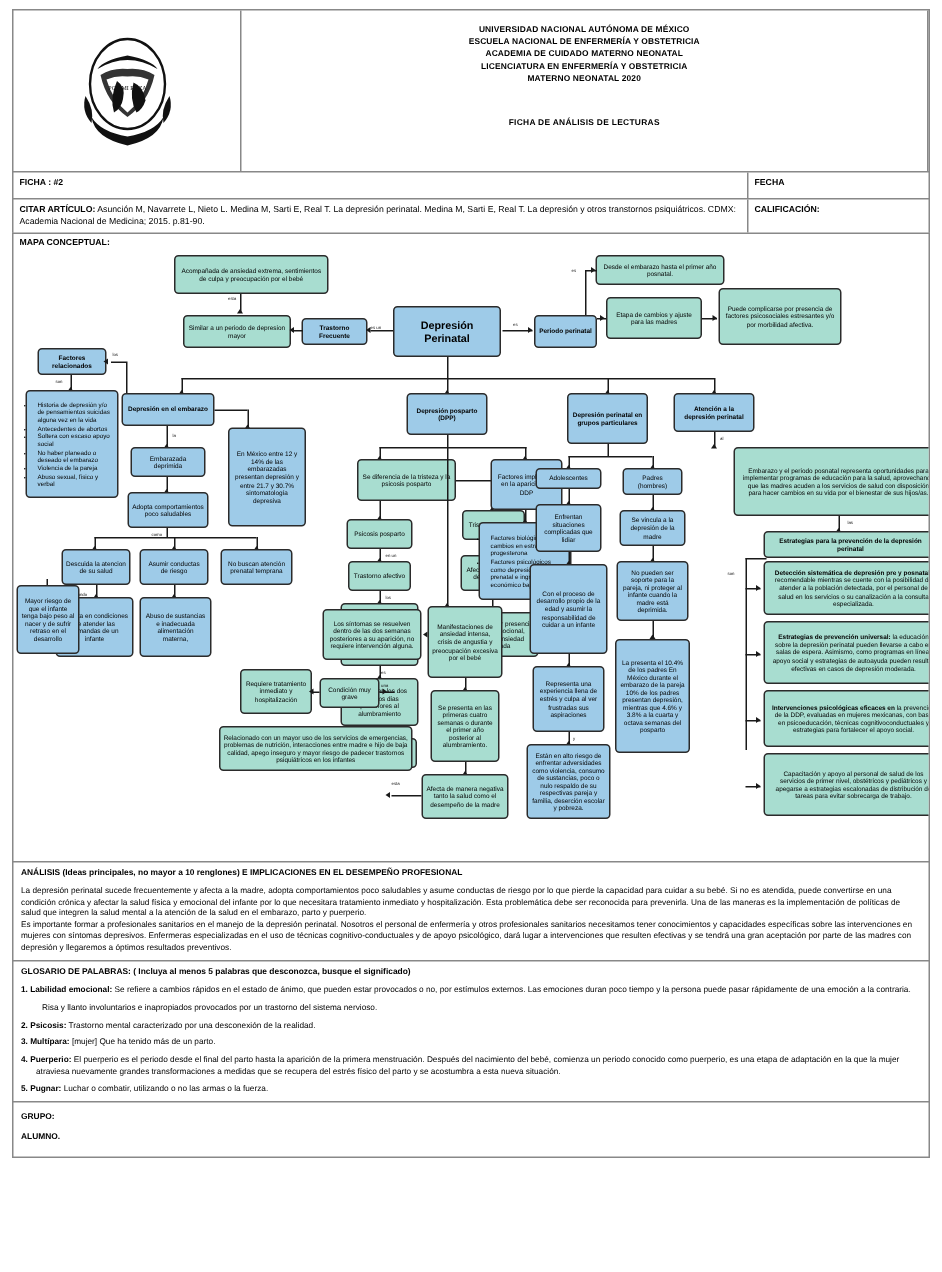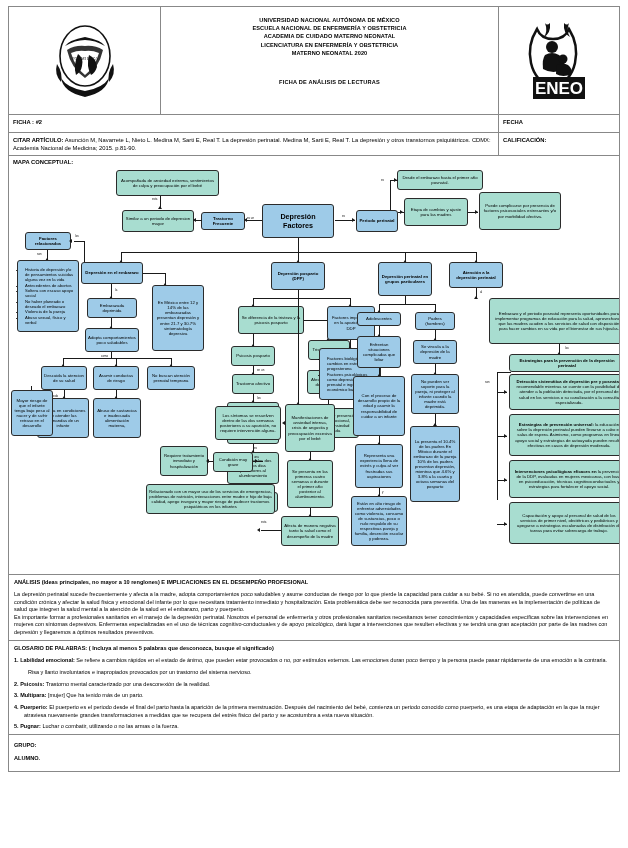--- a/index.html
+++ b/index.html
@@ -87,33 +87,20 @@
     <div class="hdr-cell hdr-mid">
       <div class="uni-lines">
         <div>UNIVERSIDAD NACIONAL AUTÓNOMA DE   MÉXICO</div>
         <div>ESCUELA NACIONAL DE ENFERMERÍA Y   OBSTETRICIA</div>
         <div>ACADEMIA DE CUIDADO MATERNO NEONATAL</div>
         <div>LICENCIATURA EN ENFERMERÍA Y   OBSTETRICIA</div>
         <div>MATERNO NEONATAL 2020</div>
       </div>
       <div class="ficha-title">FICHA DE ANÁLISIS DE LECTURAS</div>
     </div>
-    <div class="hdr-cell hdr-right">
-      <svg class="eneo" viewBox="0 0 76 84">
-        <path d="M16 10 q-10 16 -6 34 q4 18 22 26 q18 -8 22 -26 q4 -18 -6 -34 q-4 10 -16 10 q-12 0 -16 -10Z" fill="none" stroke="#111" stroke-width="2.5"></path>
-        <path d="M24 4 q3 8 -1 14 q7 -4 6 -14 q-3 3 -5 0Z" fill="#111"></path>
-        <path d="M48 4 q-3 8 1 14 q-7 -4 -6 -14 q3 3 5 0Z" fill="#111"></path>
-        <circle cx="31" cy="28" r="6" fill="#111"></circle>
-        <path d="M24 36 q7 -4 14 0 q6 4 6 14 q-12 6 -22 0 q-1 -10 2 -14Z" fill="#111"></path>
-        <circle cx="42" cy="40" r="4.5" fill="#111"></circle>
-        <path d="M36 46 q6 -3 11 0 q4 3 4 9 q-9 4 -16 0 q0 -6 1 -9Z" fill="#111"></path>
-        <rect x="12" y="58" width="52" height="22" fill="#111"></rect>
-        <text x="38" y="75" font-size="17" text-anchor="middle" fill="#fff" font-weight="bold" font-family="Liberation Sans, sans-serif">ENEO</text>
-      </svg>
-    </div>
   </div>
 
   <div class="row row-ficha">
     <div class="cell c-left b">FICHA : #2</div>
     <div class="cell c-right b">FECHA</div>
   </div>
 
   <div class="row row-citar">
     <div class="cell c-left"><span class="b">CITAR ARTÍCULO:</span><span> Asunción M, Navarrete L, Nieto L. Medina M, Sarti E, Real T. La depresión perinatal. Medina M, Sarti E, Real T. La depresión y otros transtornos psiquiátricos. CDMX: Academia Nacional de Medicina; 2015. p.81-90.</span></div>
     <div class="cell c-right b">CALIFICACIÓN:</div>
@@ -128,21 +115,21 @@
     <div class="node green" style="left:107px;top:2px;width:103px;height:26px;">Acompañada de ansiedad extrema, sentimientos de culpa y preocupación por el bebé</div>
     <div class="lbl" style="left:143px;top:29px;">esta</div>
     <div class="ln" style="left:151px;top:28px;width:1px;height:12px;"></div>
     <div class="arw au" style="left:149px;top:38px;"></div>
 
     <div class="node green" style="left:113px;top:42px;width:72px;height:22px;">Similar a un periodo de depresion mayor</div>
     <div class="node blue bold" style="left:192px;top:44px;width:44px;height:18px;">Trastorno Frecuente</div>
     <div class="ln" style="left:186px;top:52px;width:7px;height:1px;"></div>
     <div class="arw al" style="left:184px;top:50px;"></div>
 
-    <div class="node blue big" style="left:253px;top:36px;width:72px;height:34px;">Depresión Factores</div>
+    <div class="node blue big" style="left:253px;top:36px;width:72px;height:34px;">Depresión Perinatal</div>
     <div class="lbl" style="left:238px;top:48px;">es un</div>
     <div class="ln" style="left:238px;top:52px;width:15px;height:1px;"></div>
     <div class="arw al" style="left:235px;top:50px;"></div>
 
     <div class="node blue bold" style="left:347px;top:42px;width:42px;height:22px;">Periodo perinatal</div>
     <div class="lbl" style="left:333px;top:46px;">es</div>
     <div class="ln" style="left:326px;top:52px;width:20px;height:1px;"></div>
     <div class="arw ar" style="left:343px;top:50px;"></div>
 
     <div class="node green" style="left:388px;top:2px;width:86px;height:20px;">Desde el embarazo hasta el primer año posnatal.</div>

